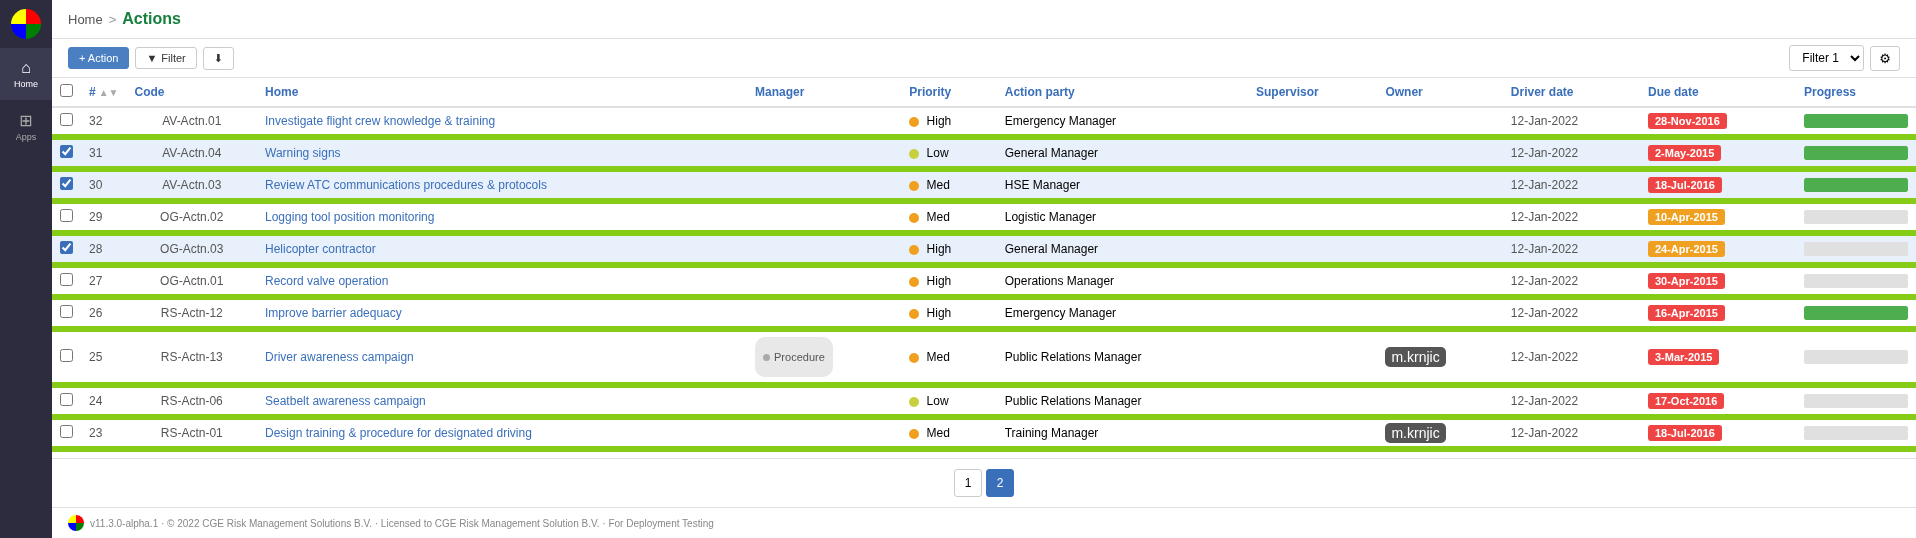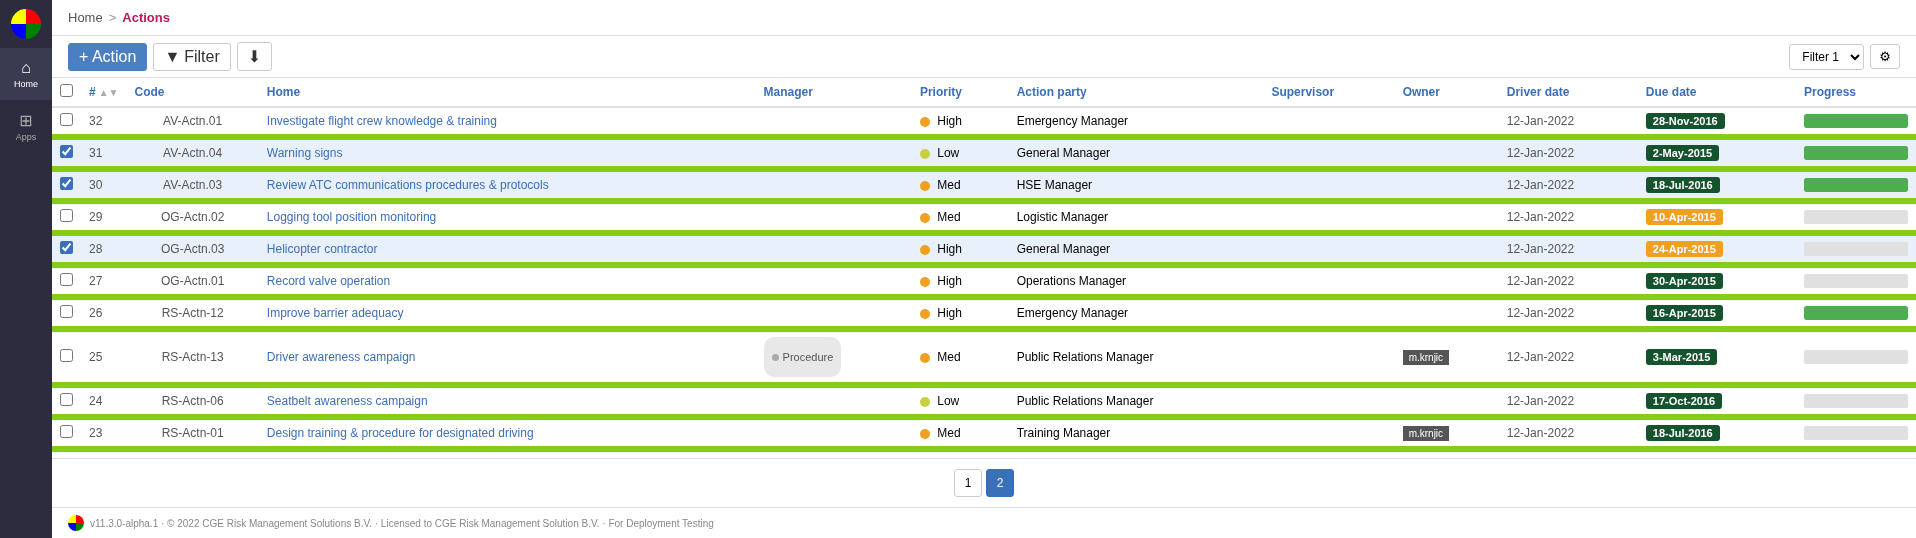--- a/index.html
+++ b/index.html
@@ -71,41 +71,41 @@
     .breadcrumb-home {
       color: #555;
       font-size: 13px;
       font-weight: 500;
     }
     .breadcrumb-sep {
       color: #999;
       font-size: 13px;
     }
     .breadcrumb-current {
-      color: #be185d;
-      font-size: 13px;
+      color: #15803d;
+      font-size: 16px;
       font-weight: 600;
     }
 
     
     .toolbar {
       background: #fff;
       padding: 6px 16px;
       border-bottom: 1px solid #e0e0e0;
       display: flex;
       align-items: center;
       gap: 6px;
     }
     .btn {
       padding: 4px 10px;
       border: 1px solid #ccc;
       border-radius: 3px;
       background: #fff;
       cursor: pointer;
-      font-size: 16px;
+      font-size: 11px;
       display: flex;
       align-items: center;
       gap: 4px;
       color: #333;
       text-align: right;
     }
     .btn-primary {
       background: #4a7fc1;
       color: #fff;
       border-color: #4a7fc1;
@@ -186,21 +186,21 @@
     }
 
     .due-badge {
       padding: 2px 7px;
       border-radius: 3px;
       color: #fff;
       font-size: 11px;
       font-weight: 600;
       display: inline-block;
     }
-    .due-red { background: #14532d; }
+    .due-red { background: #ef4444; }
     .due-orange { background: #f0a020; }
 
     .progress-bar-wrap {
       width: 100%;
       height: 14px;
       background: #e0e0e0;
       border-radius: 2px;
       overflow: hidden;
     }
     .progress-bar-fill {
@@ -223,23 +223,23 @@
       width: 7px;
       height: 7px;
       border-radius: 50%;
       background: #aaa;
       display: inline-block;
     }
 
     .owner-badge {
       background: #555;
       color: #fff;
-      border-radius: 0;
+      border-radius: 5px;
       padding: 2px 6px;
-      font-size: 10px;
+      font-size: 14px;
     }
 
     
     .pagination-area {
       display: flex;
       align-items: center;
       justify-content: center;
       padding: 10px;
       background: #fff;
       border-top: 1px solid #e0e0e0;

